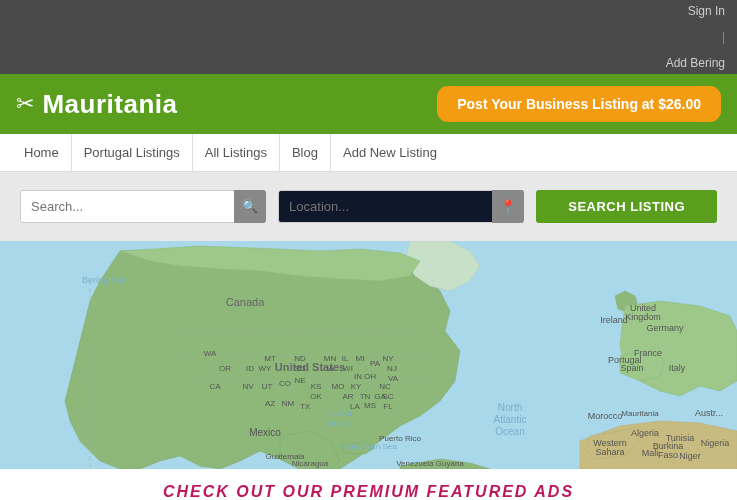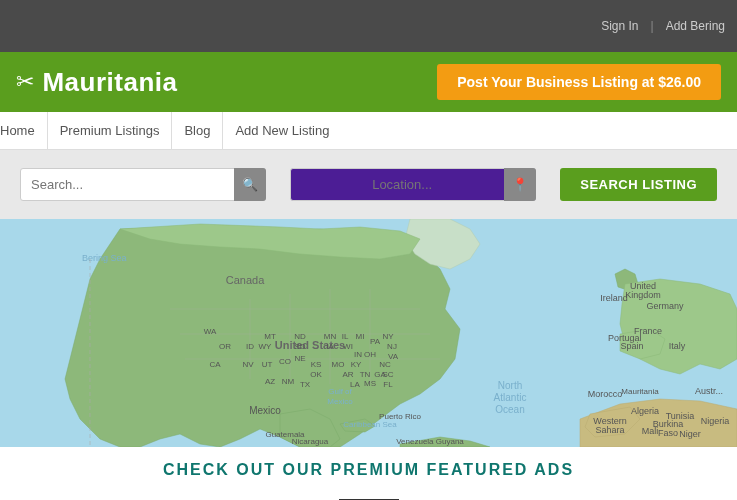--- a/index.html
+++ b/index.html
@@ -3,23 +3,24 @@
   <meta charset="utf-8">
   <style>
     * { margin: 0; padding: 0; box-sizing: border-box; }
     body { font-family: Arial, sans-serif; width: 737px; height: 500px; overflow: hidden; background: #f0f0f0; }
 
     
     .top-bar {
       background: #4a4a4a;
       display: flex;
       justify-content: flex-end;
-      align-items: flex-start;
-      padding: 19px 12px;
+      align-items: flex-end;
+      padding: 4px 12px;
       gap: 12px;
+      flex-direction: column;
     }
     .top-bar a {
       color: #ccc;
       font-size: 12px;
       text-decoration: none;
       cursor: pointer;
     }
     .top-bar-divider { color: #888; font-size: 12px; }
 
     
@@ -47,51 +48,51 @@
       letter-spacing: 0.5px;
     }
     .post-btn {
       background: #f39c12;
       color: #fff;
       border: none;
       padding: 10px 20px;
       font-size: 14px;
       font-weight: bold;
       cursor: pointer;
-      border-radius: 3px;
+      border-radius: 11px;
     }
 
     
     .nav {
       background: #fff;
       border-bottom: 1px solid #ddd;
       display: flex;
       align-items: flex-start;
-      padding: 0 0;
+      padding: 0 24px;
       height: 38px;
     }
     .nav a {
       color: #555;
       font-size: 13px;
       text-decoration: none;
       padding: 0 12px;
       line-height: 38px;
       border-right: 1px solid #ddd;
       cursor: pointer;
     }
     .nav a:first-child { padding-left: 0; }
     .nav a:last-child { border-right: none; }
 
     
     .search-section {
       background: #e8e8e8;
       padding: 18px 20px;
       display: flex;
       align-items: center;
-      gap: 24px;
+      gap: 12px;
     }
     .search-input-wrap {
       position: relative;
       flex: 1;
     }
     .search-input-wrap input {
       width: 100%;
       padding: 8px 32px 8px 10px;
       border: 1px solid #ccc;
       border-radius: 3px;
@@ -120,23 +121,22 @@
       position: relative;
       flex: 1;
     }
     .location-input-wrap input {
       width: 100%;
       padding: 8px 32px 8px 10px;
       border: 1px solid #ccc;
       border-radius: 3px;
       font-size: 13px;
       color: #aaa;
-      background: #4c1d95;
+      background: #0f172a;
       outline: none;
-      text-align: center;
     }
     .location-icon-btn {
       position: absolute;
       right: 0;
       top: 0;
       height: 100%;
       width: 32px;
       background: #888;
       border: none;
       cursor: pointer;
@@ -144,21 +144,21 @@
       display: flex;
       align-items: center;
       justify-content: center;
       color: #fff;
       font-size: 13px;
     }
     .search-btn {
       background: #5a9e1e;
       color: #fff;
       border: none;
-      padding: 9px 20px;
+      padding: 9px 32px;
       font-size: 13px;
       font-weight: bold;
       cursor: pointer;
       border-radius: 3px;
       letter-spacing: 0.5px;
       white-space: nowrap;
     }
 
     
     .map-section {
@@ -175,23 +175,24 @@
 
     
     .featured-section {
       background: #fff;
       padding: 14px 16px 10px;
     }
     .featured-title {
       text-align: center;
       font-size: 16px;
       font-weight: bold;
-      color: #0f766e;
+      color: #be185d;
       letter-spacing: 2px;
       margin-bottom: 20px;
+      font-style: italic;
     }
     .featured-divider {
       width: 60px;
       height: 3px;
       background: #333;
       margin: 0 auto 10px;
     }
     .featured-cards {
       display: flex;
       gap: 10px;
@@ -244,21 +245,22 @@
 <div class="header">
   <div class="logo">
     <span class="logo-icon">✂</span>
     <span class="logo-text">Mauritania</span>
   </div>
   <button class="post-btn">Post Your Business Listing at $26.00</button>
 </div>
 
 <nav class="nav">
   <a>Home</a>
-  <a>Premium Listings</a>
+  <a>Portugal Listings</a>
+  <a>All Listings</a>
   <a>Blog</a>
   <a>Add New Listing</a>
 </nav>
 
 <div class="search-section">
   <div class="search-input-wrap">
     <input type="text" placeholder="Search..." style="">
     <button class="search-icon-btn">🔍</button>
   </div>
   <div class="location-input-wrap">

